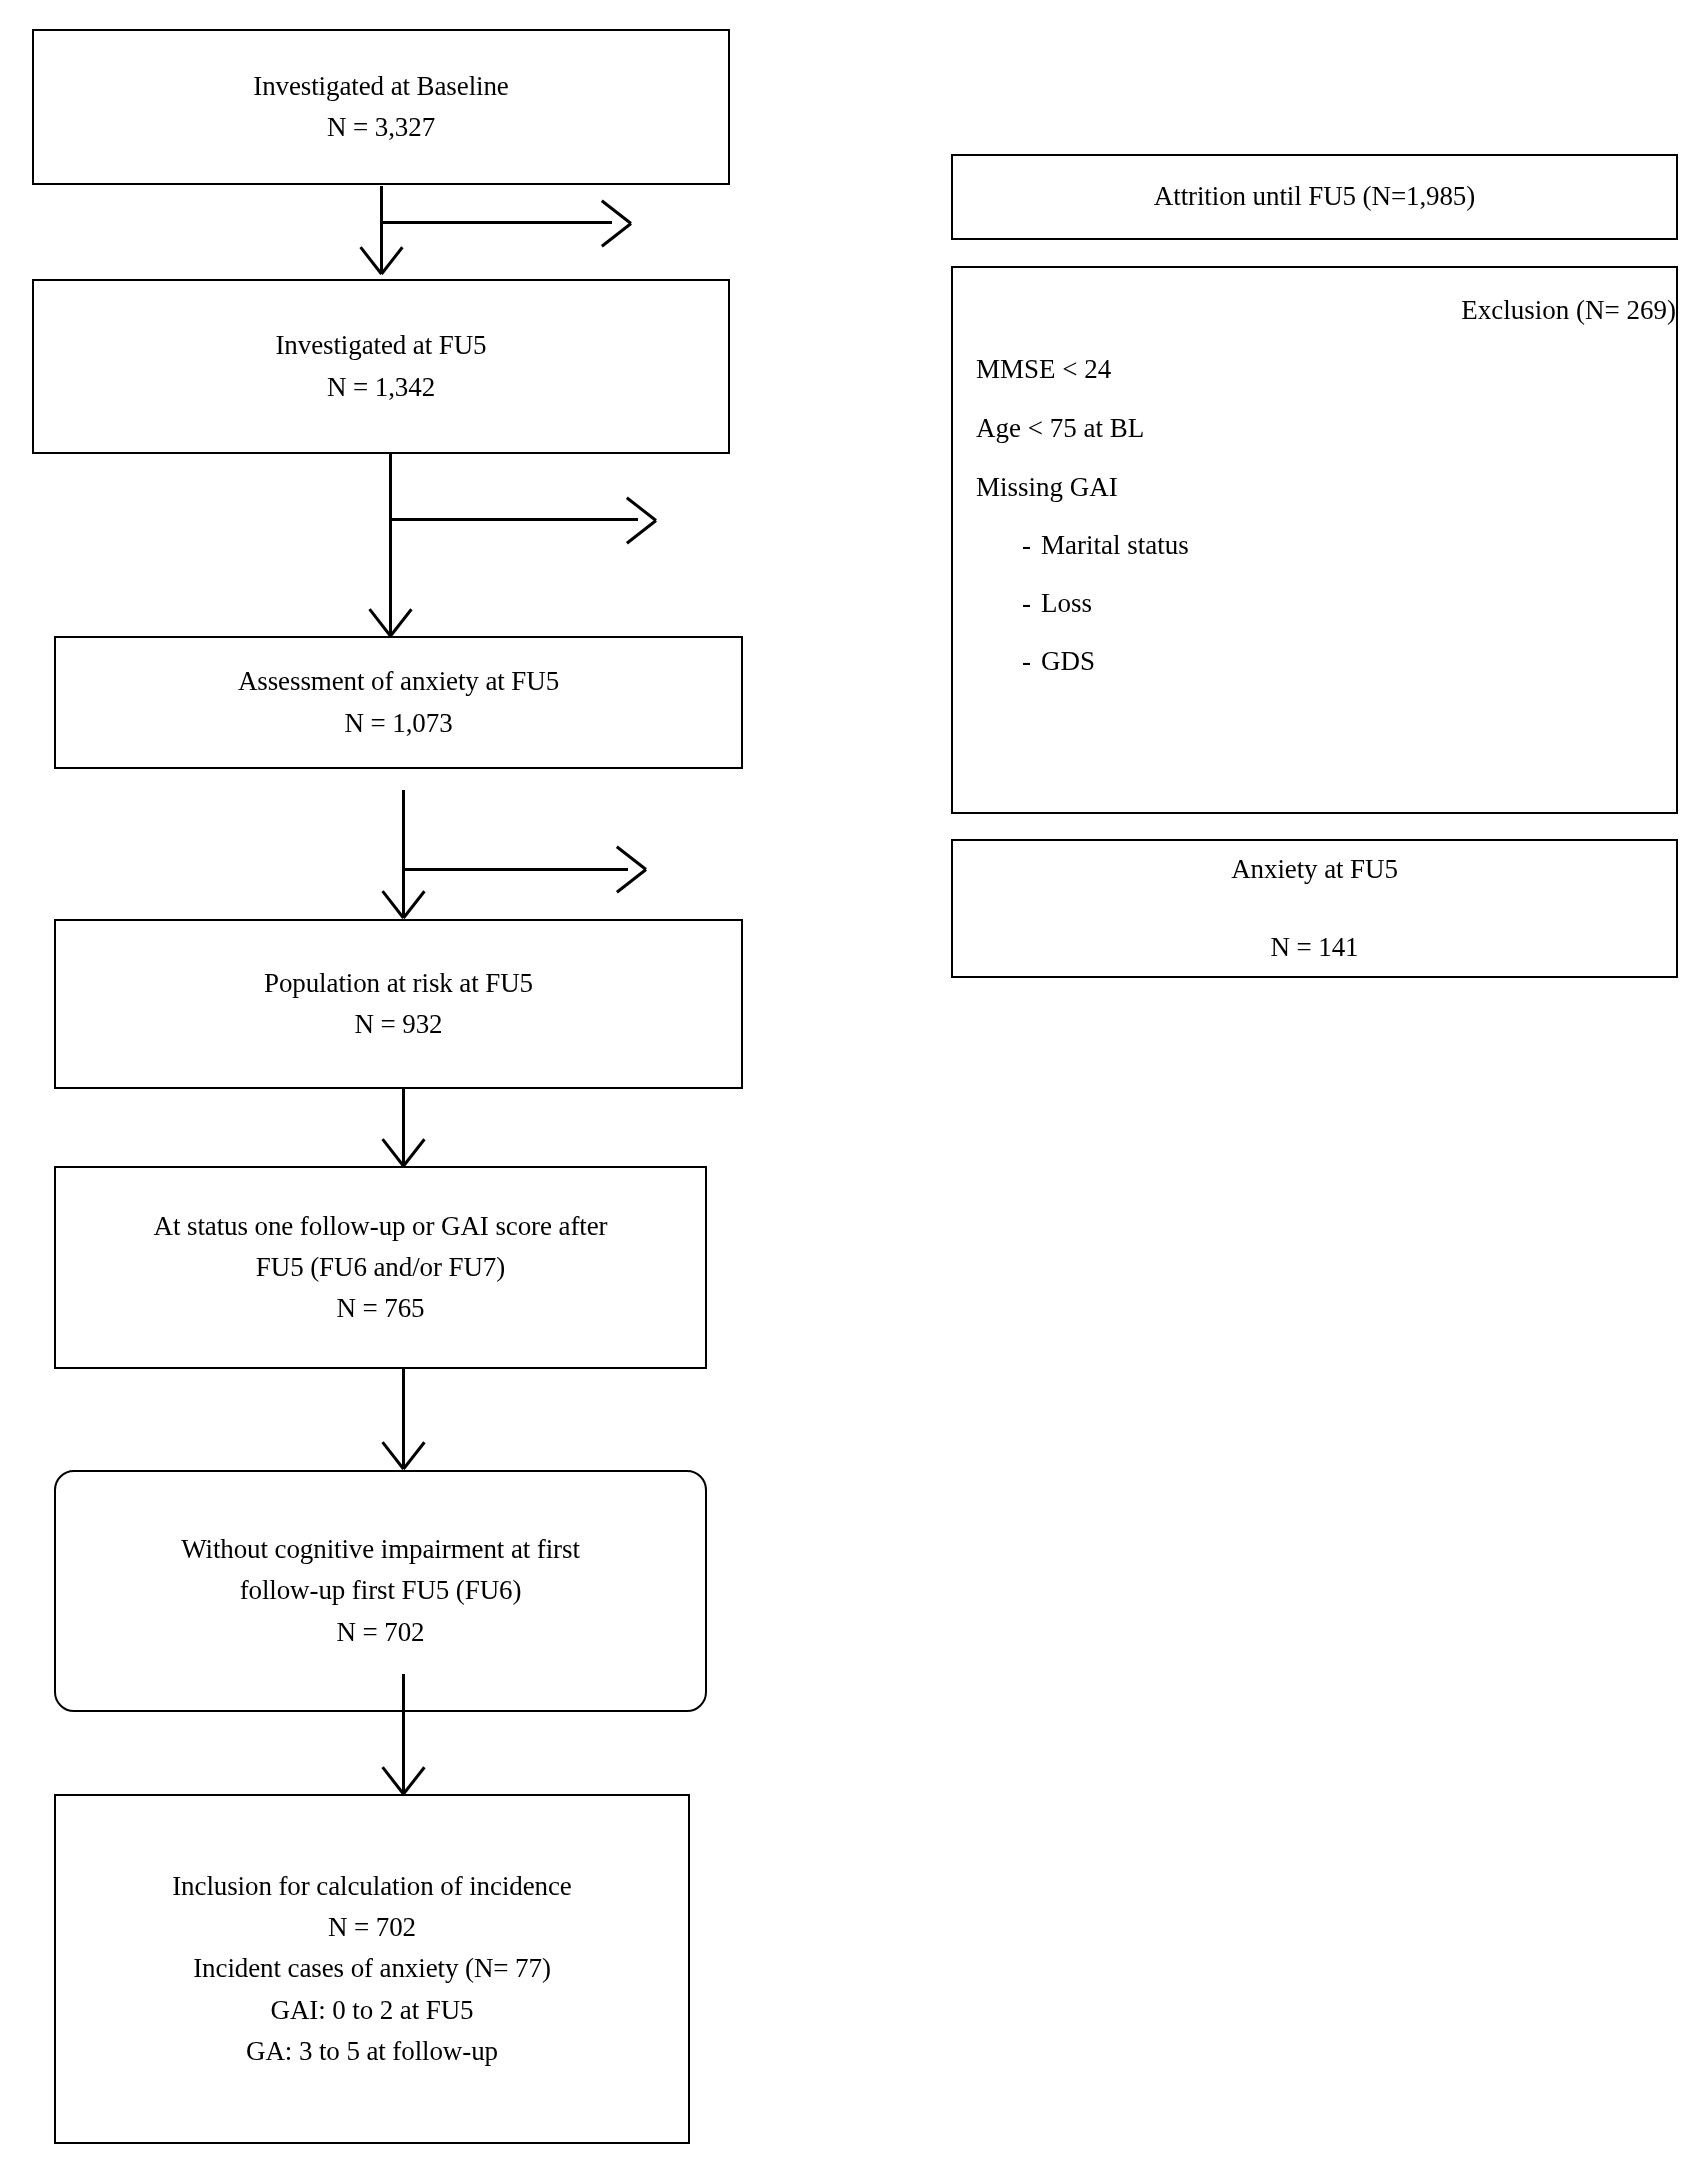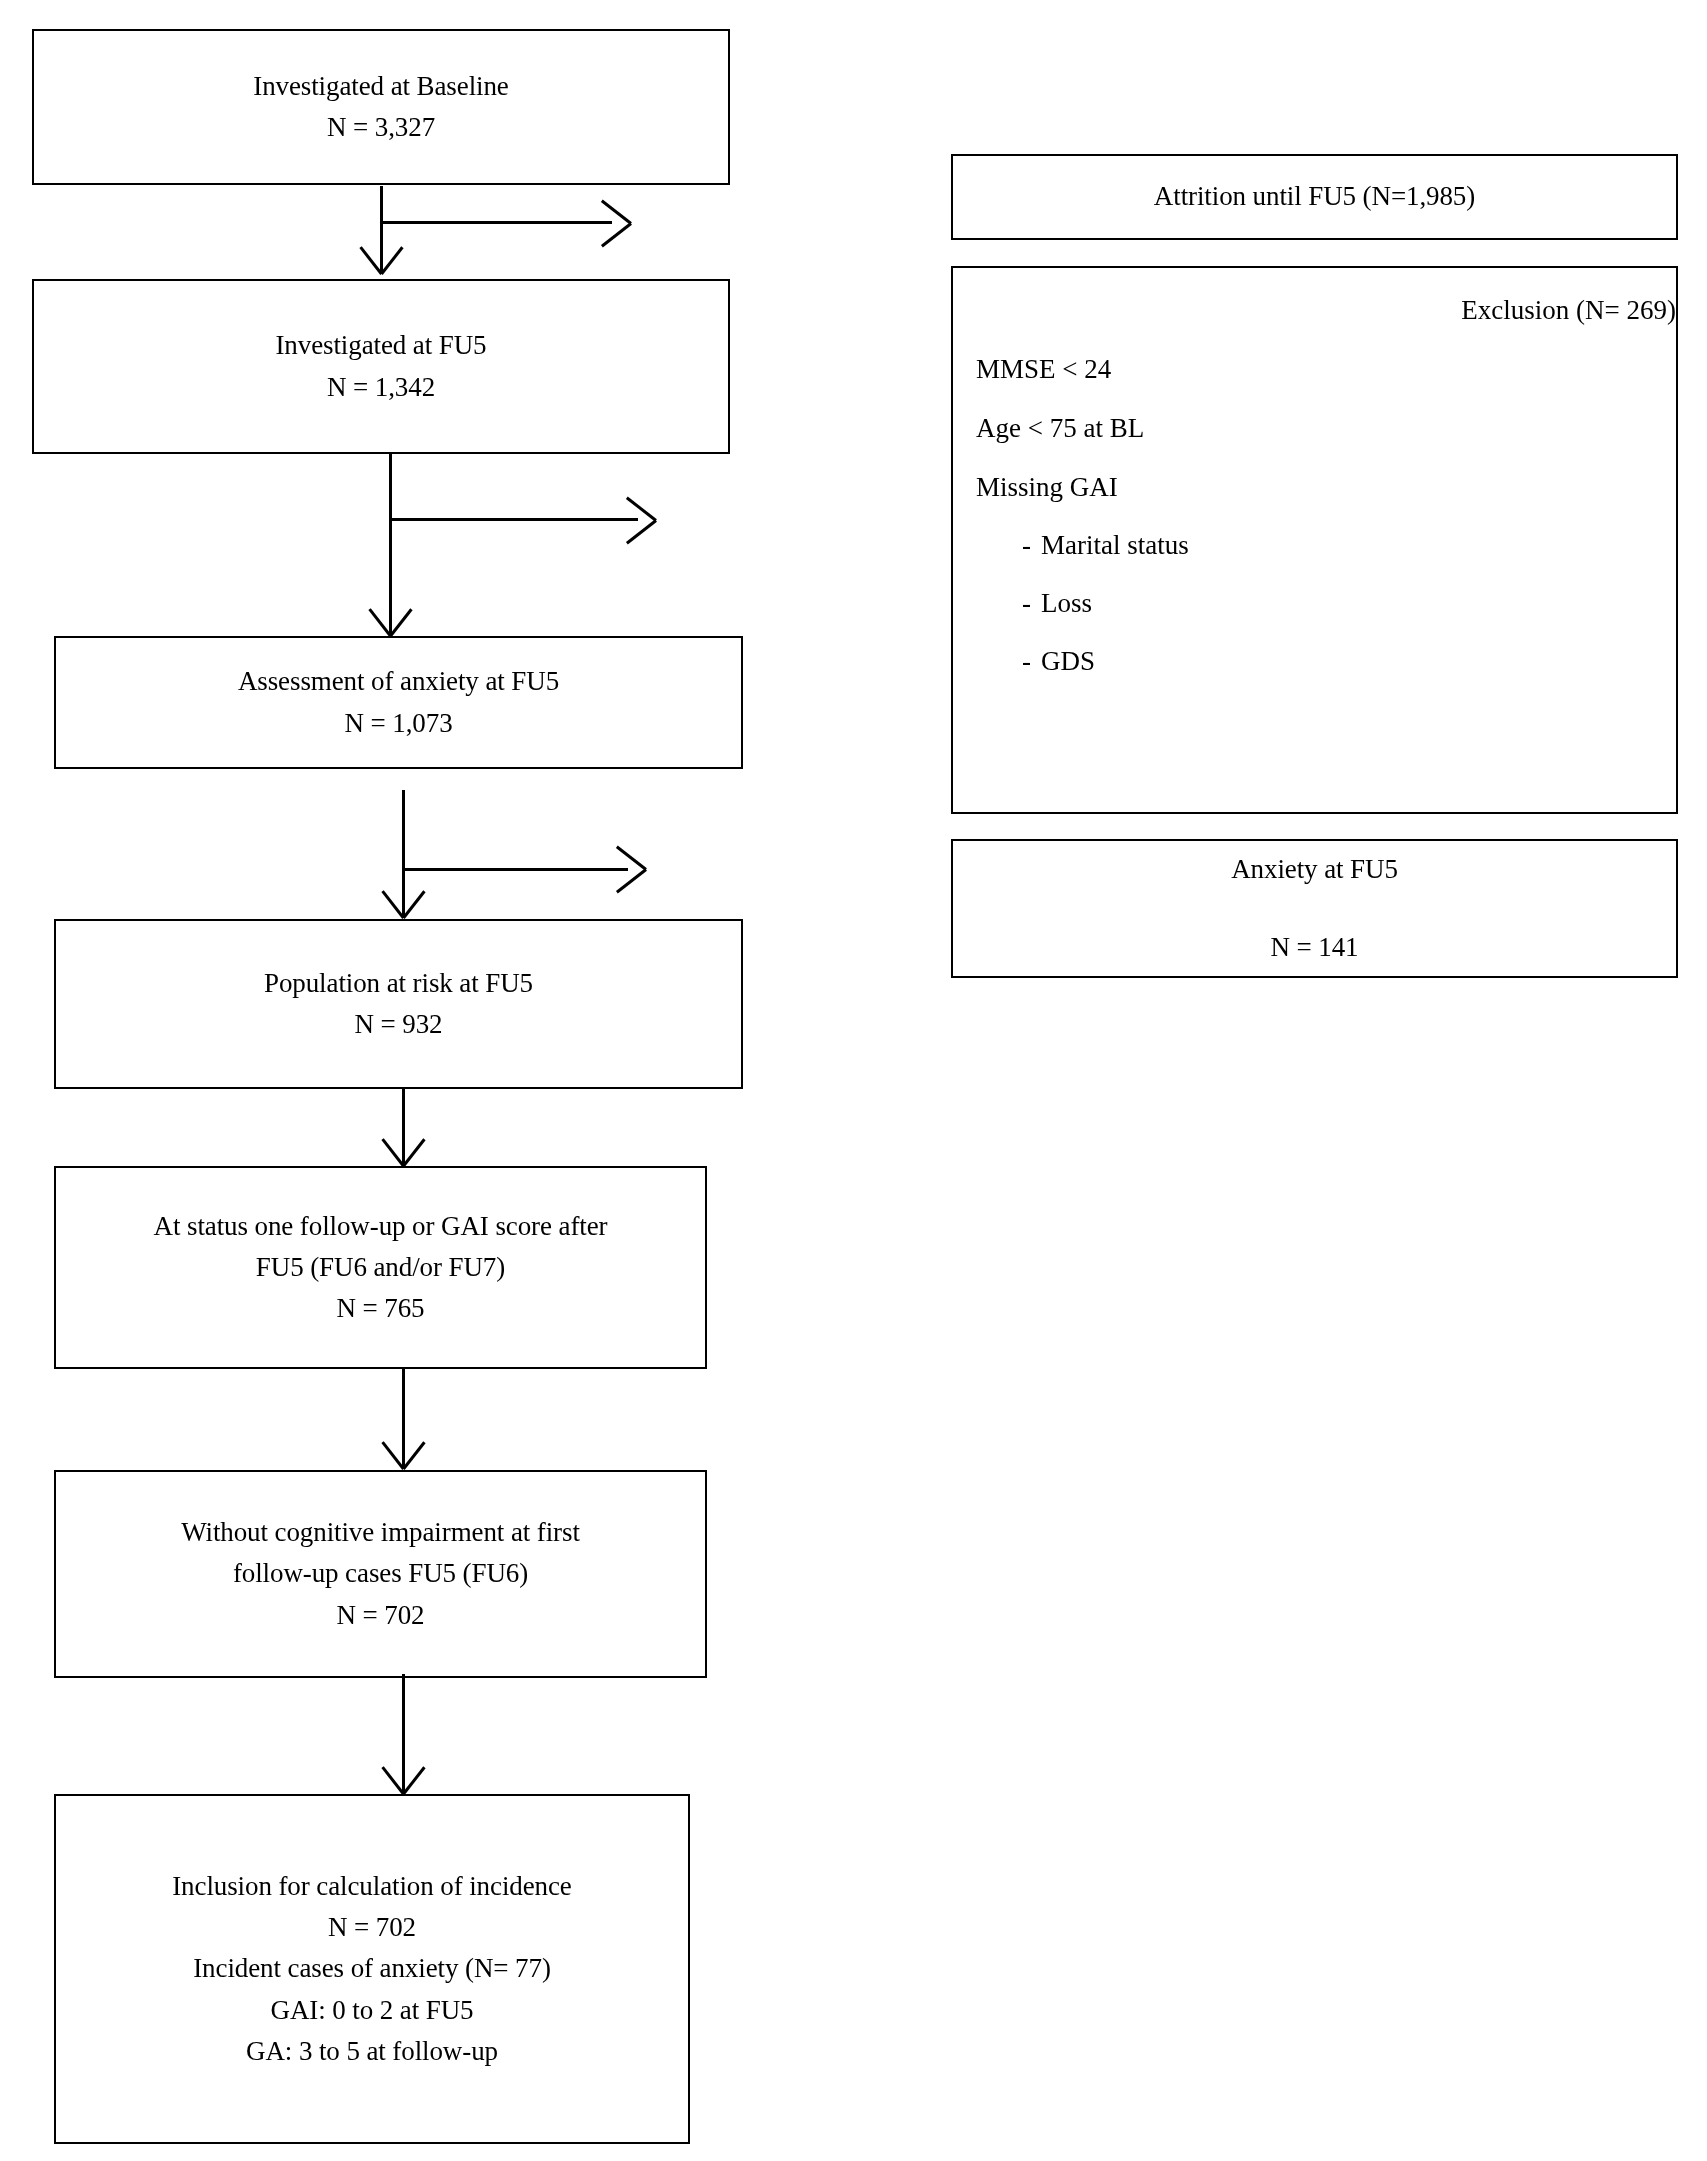--- a/index.html
+++ b/index.html
@@ -36,21 +36,21 @@
     font-size: 27px;
     line-height: 1.52;
     letter-spacing: -0.1px;
   }
   
   #box-baseline      { left: 32px;  top: 29px;   width: 698px; height: 156px; }
   #box-fu5           { left: 32px;  top: 279px;  width: 698px; height: 175px; }
   #box-assessment    { left: 54px;  top: 636px; width: 689px; height: 133px; }
   #box-population    { left: 54px;  top: 919px; width: 689px; height: 170px; }
   #box-followup      { left: 54px;  top: 1166px; width: 653px; height: 203px; }
-  #box-nocog         { left: 54px;  top: 1470px; width: 653px; height: 208px; }
+  #box-nocog         { left: 54px;  top: 1470px; width: 653px; height: 242px; border-radius: 20px; }
   #box-inclusion     { left: 54px;  top: 1794px; width: 636px; height: 350px; }
 
   
   #box-attrition     { left: 951px; top: 154px;  width: 727px; height: 86px; }
   #box-exclusion     { left: 951px; top: 266px;  width: 727px; height: 548px; align-items: stretch;
                        justify-content: flex-start; padding: 0; }
   #box-anxiety       { left: 951px; top: 839px; width: 727px; height: 139px; gap: 36px; }
 
   #box-attrition .line { font-size: 27px; }
 
@@ -179,21 +179,21 @@
     <span class="line">At status one follow-up or GAI score after</span>
     <span class="line">FU5 (FU6 and/or FU7)</span>
     <span class="line">N = 765</span>
   </div>
 
   <div class="vline" style="left:402px; top:1369px; height:100px;"></div>
   <div class="arrow-down" style="left:384px; top:1439px;"></div>
 
   <div class="box" id="box-nocog">
     <span class="line">Without cognitive impairment at first</span>
-    <span class="line">follow-up cases FU5 (FU6)</span>
+    <span class="line">follow-up first FU5 (FU6)</span>
     <span class="line">N = 702</span>
   </div>
 
   <div class="vline" style="left:402px; top:1674px; height:120px;"></div>
   <div class="arrow-down" style="left:384px; top:1764px;"></div>
 
   <div class="box" id="box-inclusion">
     <span class="line">Inclusion for calculation of incidence</span>
     <span class="line">N = 702</span>
     <span class="line">Incident cases of anxiety (N= 77)</span>

